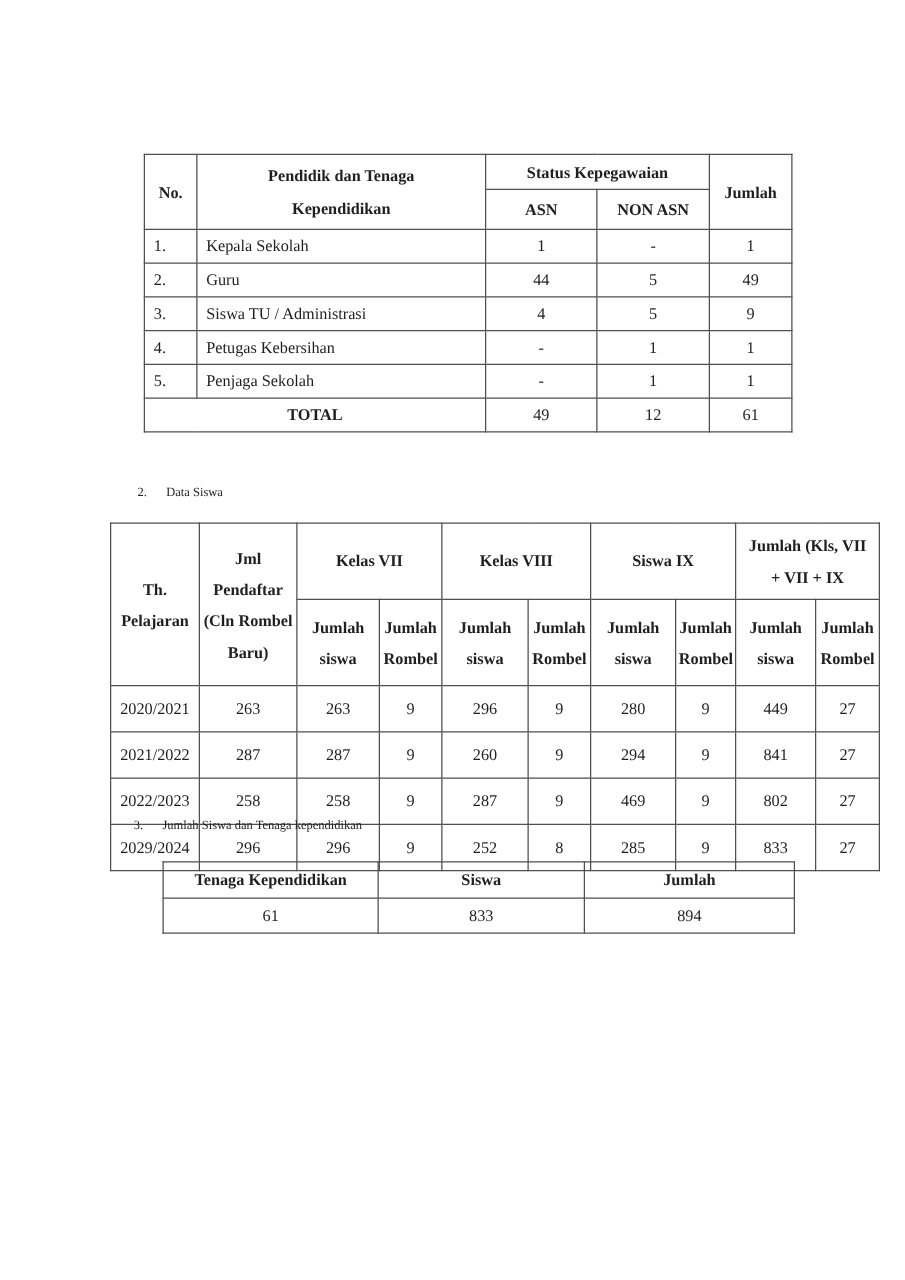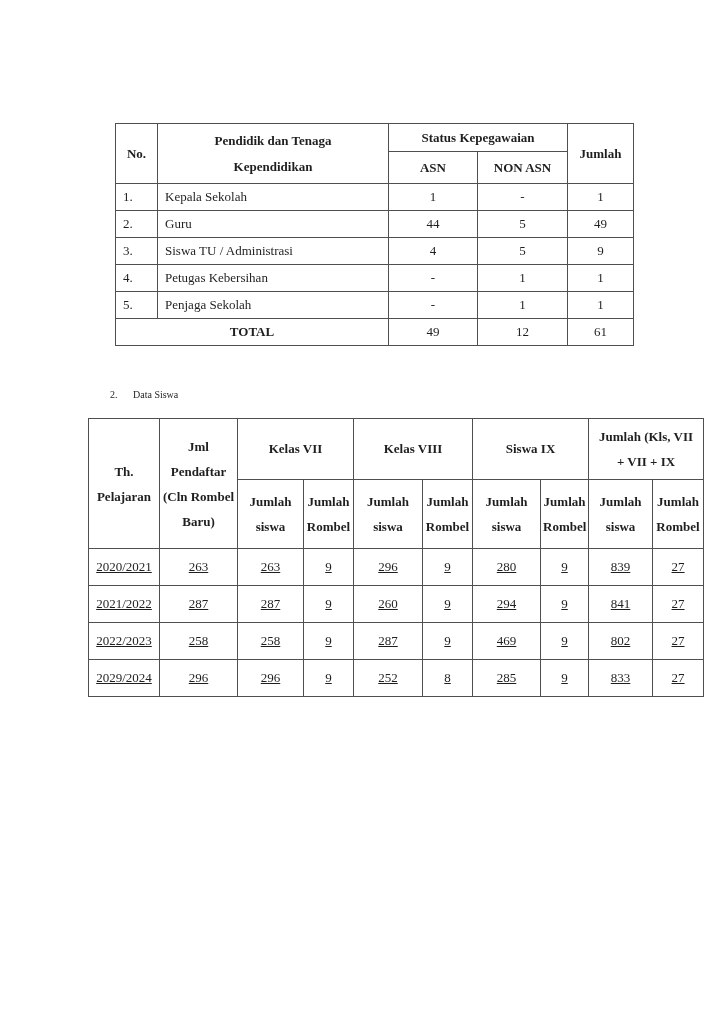--- a/index.html
+++ b/index.html
@@ -34,21 +34,21 @@
   #table1 { left: 115px; top: 123px; width: 518px; }
   #table1 .hrow1 td { height: 27px; }
   #table1 .hrow2 td { height: 31px; margin-top: 12px; }
   #table1 .drow td  { height: 26px; }
   #table1 .hcell .line { line-height: 26px; }
 
   
   #table2 { left: 88px; top: 418px; width: 615px; }
   #table2 .hrow1 td { height: 49px; }
   #table2 .hrow2 td { height: 58px; }
-  #table2 .drow td  { height: 26px; text-decoration: underline; }
+  #table2 .drow td  { height: 26px; }
   #table2 td { padding: 5px 2px; }
   #table2 .hcell .line { line-height: 25px; }
 
   
   #table3 { left: 130px; top: 689px; width: 505px; }
   #table3 .hrow td { height: 28px; }
   #table3 .drow td { height: 27px; }
 
   .section-heading {
     position: absolute;
@@ -207,21 +207,21 @@
 
       <tr class="drow">
         <td class="c">2020/2021</td>
         <td class="c">263</td>
         <td class="c">263</td>
         <td class="c">9</td>
         <td class="c">296</td>
         <td class="c">9</td>
         <td class="c">280</td>
         <td class="c">9</td>
-        <td class="c">839</td>
+        <td class="c">449</td>
         <td class="c">27</td>
       </tr>
       <tr class="drow">
         <td class="c">2021/2022</td>
         <td class="c">287</td>
         <td class="c">287</td>
         <td class="c">9</td>
         <td class="c">260</td>
         <td class="c">9</td>
         <td class="c">294</td>
@@ -249,15 +249,37 @@
         <td class="c">252</td>
         <td class="c">8</td>
         <td class="c">285</td>
         <td class="c">9</td>
         <td class="c">833</td>
         <td class="c">27</td>
       </tr>
     </tbody>
   </table>
 
-
+  <div class="section-heading" id="heading3">
+    <span class="num">3.</span><span class="ttl">Jumlah Siswa dan Tenaga kependidikan</span>
+  </div>
+
+  <table id="table3">
+    <colgroup>
+      <col style="width:172px">
+        <col style="width:165px">
+        <col style="width:168px">
+    </colgroup>
+    <tbody>
+      <tr class="hrow">
+        <td class="c b">Tenaga Kependidikan</td>
+        <td class="c b">Siswa</td>
+        <td class="c b">Jumlah</td>
+      </tr>
+      <tr class="drow">
+        <td class="c">61</td>
+        <td class="c">833</td>
+        <td class="c">894</td>
+      </tr>
+    </tbody>
+  </table>
 
 </div>
 
 </body></html>

